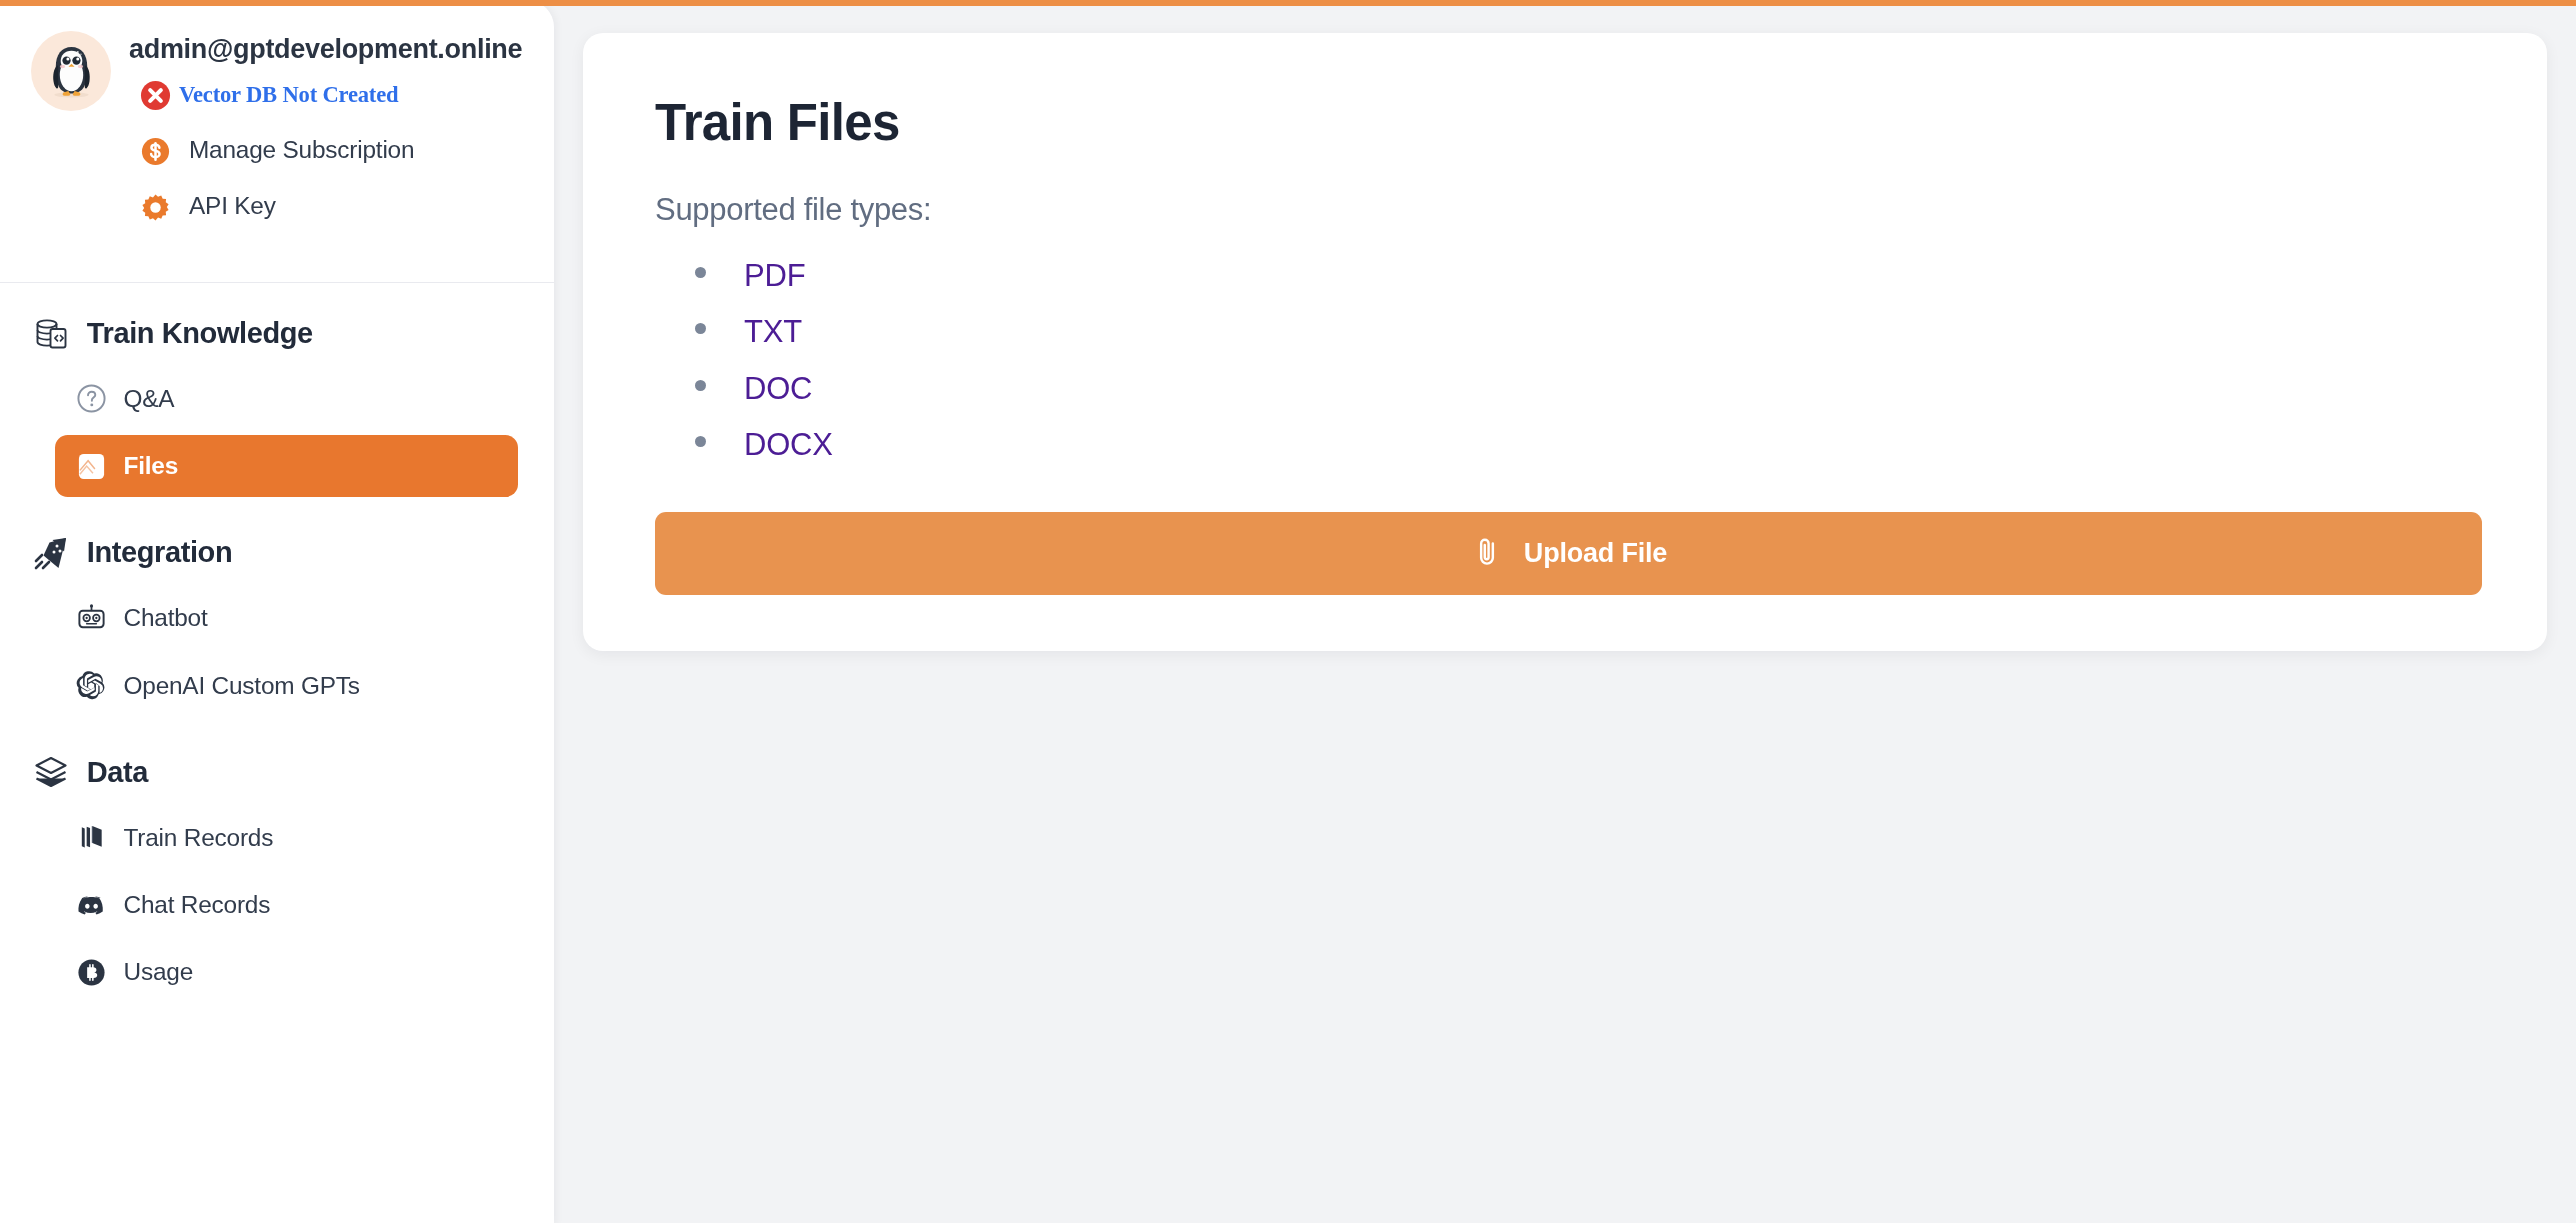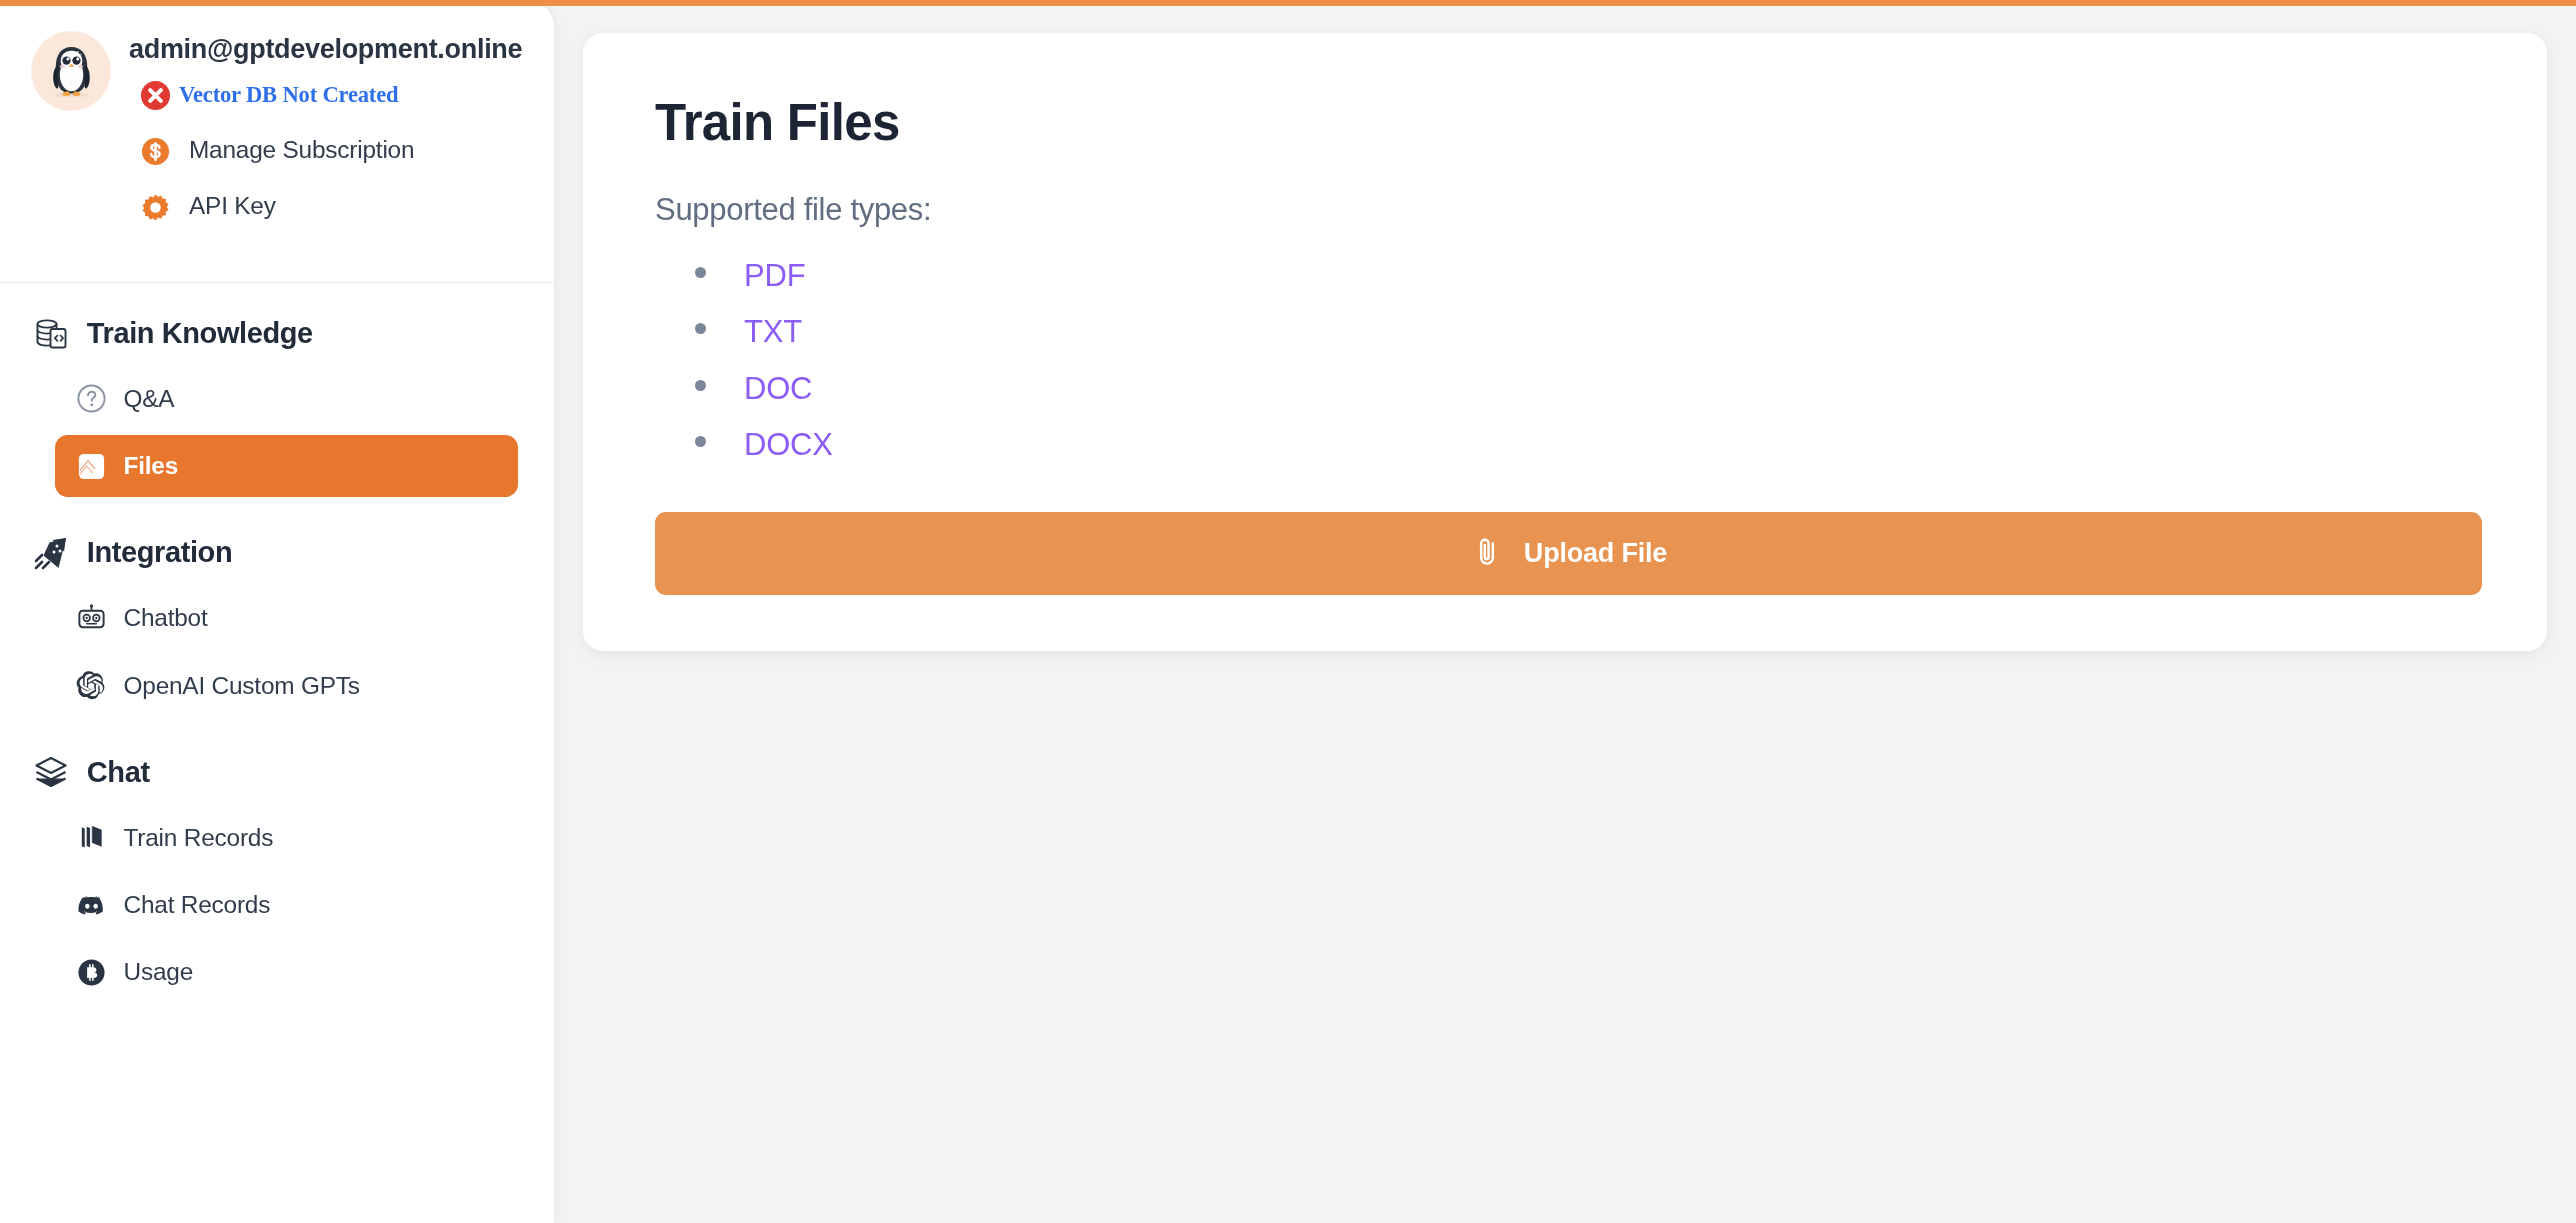--- a/index.html
+++ b/index.html
@@ -228,21 +228,21 @@
     margin-bottom: 20px;
   }
 
   #file-types-list {
     list-style: none;
     margin: 0 0 38px 40px;
   }
 
   #file-types-list li {
     font-size: 31px;
-    color: #8b5cf6;
+    color: #4c1d95;
     letter-spacing: -0.2px;
     line-height: 1.82;
     display: flex;
     align-items: baseline;
     gap: 0;
   }
 
   .bullet {
     display: inline-block;
     width: 11px;
@@ -433,21 +433,21 @@
 
       <div class="group-gap"></div>
 
       <div class="nav-group">
         <div class="nav-group-header">
           <svg class="nav-group-icon" viewBox="0 0 36 36">
             <path d="M18 4L3.5 11.5 18 19l14.5-7.5z" fill="none" stroke="#2b3442" stroke-width="2.2" stroke-linejoin="round"></path>
             <path d="M3.5 18L18 25.5 32.5 18" fill="none" stroke="#2b3442" stroke-width="2.2" stroke-linejoin="round"></path>
             <path d="M3.5 24.5L18 32l14.5-7.5" fill="#2b3442" stroke="#2b3442" stroke-width="2.2" stroke-linejoin="round"></path>
           </svg>
-          <span class="nav-group-title">Chat</span>
+          <span class="nav-group-title">Data</span>
         </div>
 
         <div class="nav-item">
           <span class="nav-item-icon">
             <svg width="31" height="31" viewBox="0 0 32 32">
               <path d="M6 5.5l3 1.2v19.6L6 25.1z" fill="#2b3442"></path>
               <path d="M11 5l3.5 1.3v19.8L11 24.8z" fill="#2b3442"></path>
               <path d="M17.5 4.5l9 3.5v17.5l-9-3.5z" fill="#2b3442"></path>
               <path d="M17.5 4.5v17.5l-1.2-.5V4z" fill="#454f60"></path>
             </svg>

